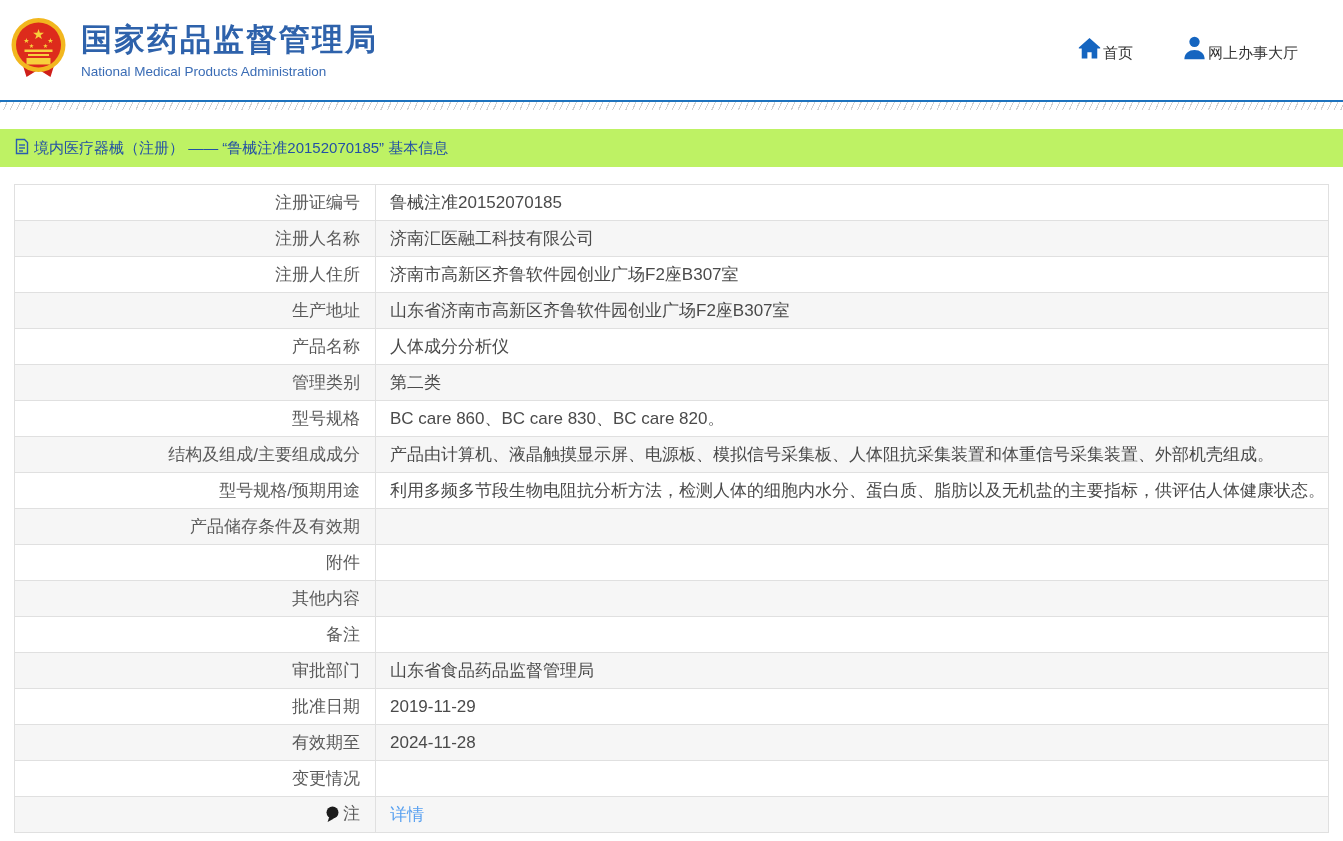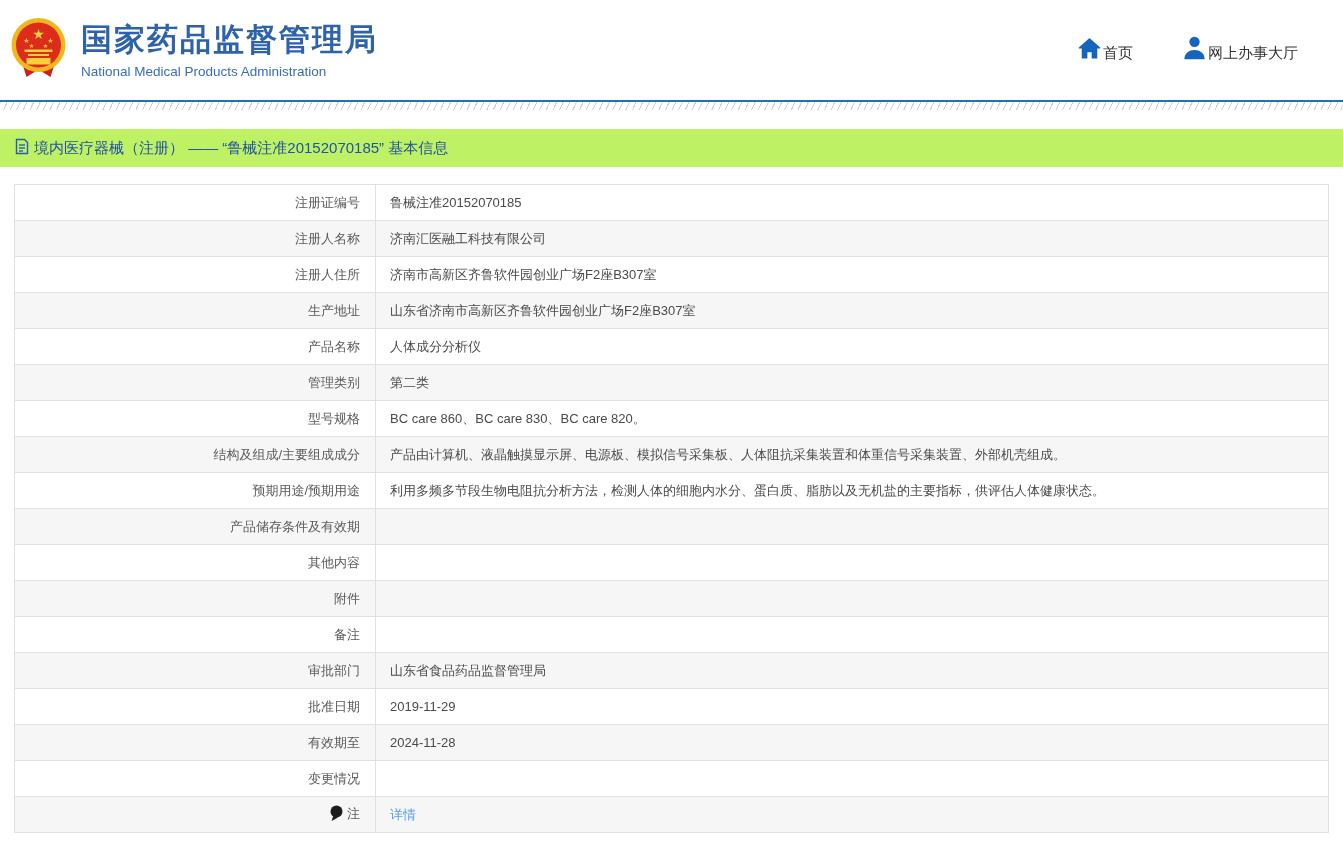--- a/index.html
+++ b/index.html
@@ -21,21 +21,21 @@
 
   
   .blue-line { height:2px; background:#1e73be; }
   .hatch-band { height:8px; background:repeating-linear-gradient(115deg,#d2d2d2 0 1px,transparent 1px 6px); }
 
   
   .breadcrumb-bar { margin-top:19px; height:38px; background:#bef264; display:flex; align-items:center; padding-left:15px; }
   .breadcrumb-text { color:#2351a5; font-size:15px; margin-left:5px; }
 
   
-  .info-table { width:1315px; margin:17px 14px 6px 14px; border-collapse:collapse; font-size:13px; }
+  .info-table { width:1315px; margin:17px 14px 6px 14px; border-collapse:collapse; font-size:17px; }
   .info-table td { border:1px solid #e0e0e0; height:36px; vertical-align:middle; }
   .info-table tr:nth-child(even) { background:#f6f6f6; }
   td.lbl { width:361px; text-align:right; padding-right:15px; color:#5a5a5a; }
   td.val { text-align:left; padding-left:14px; color:#4a4a4a; }
   td.val a { color:#58a0f0; text-decoration:none; cursor:pointer; }
   .note-icon { display:inline-block; vertical-align:-3px; margin-right:4px; }
 </style>
 </head>
 <body>
 
@@ -131,33 +131,33 @@
         </tr>
       <tr>
           <td class="lbl">型号规格</td>
           <td class="val">BC care 860、BC care 830、BC care 820。</td>
         </tr>
       <tr>
           <td class="lbl">结构及组成/主要组成成分</td>
           <td class="val">产品由计算机、液晶触摸显示屏、电源板、模拟信号采集板、人体阻抗采集装置和体重信号采集装置、外部机壳组成。</td>
         </tr>
       <tr>
-          <td class="lbl">预期用途/预期用途</td>
+          <td class="lbl">型号规格/预期用途</td>
           <td class="val">利用多频多节段生物电阻抗分析方法，检测人体的细胞内水分、蛋白质、脂肪以及无机盐的主要指标，供评估人体健康状态。</td>
         </tr>
       <tr>
           <td class="lbl">产品储存条件及有效期</td>
           <td class="val"></td>
         </tr>
       <tr>
-          <td class="lbl">其他内容</td>
+          <td class="lbl">附件</td>
           <td class="val"></td>
         </tr>
       <tr>
-          <td class="lbl">附件</td>
+          <td class="lbl">其他内容</td>
           <td class="val"></td>
         </tr>
       <tr>
           <td class="lbl">备注</td>
           <td class="val"></td>
         </tr>
       <tr>
           <td class="lbl">审批部门</td>
           <td class="val">山东省食品药品监督管理局</td>
         </tr>

